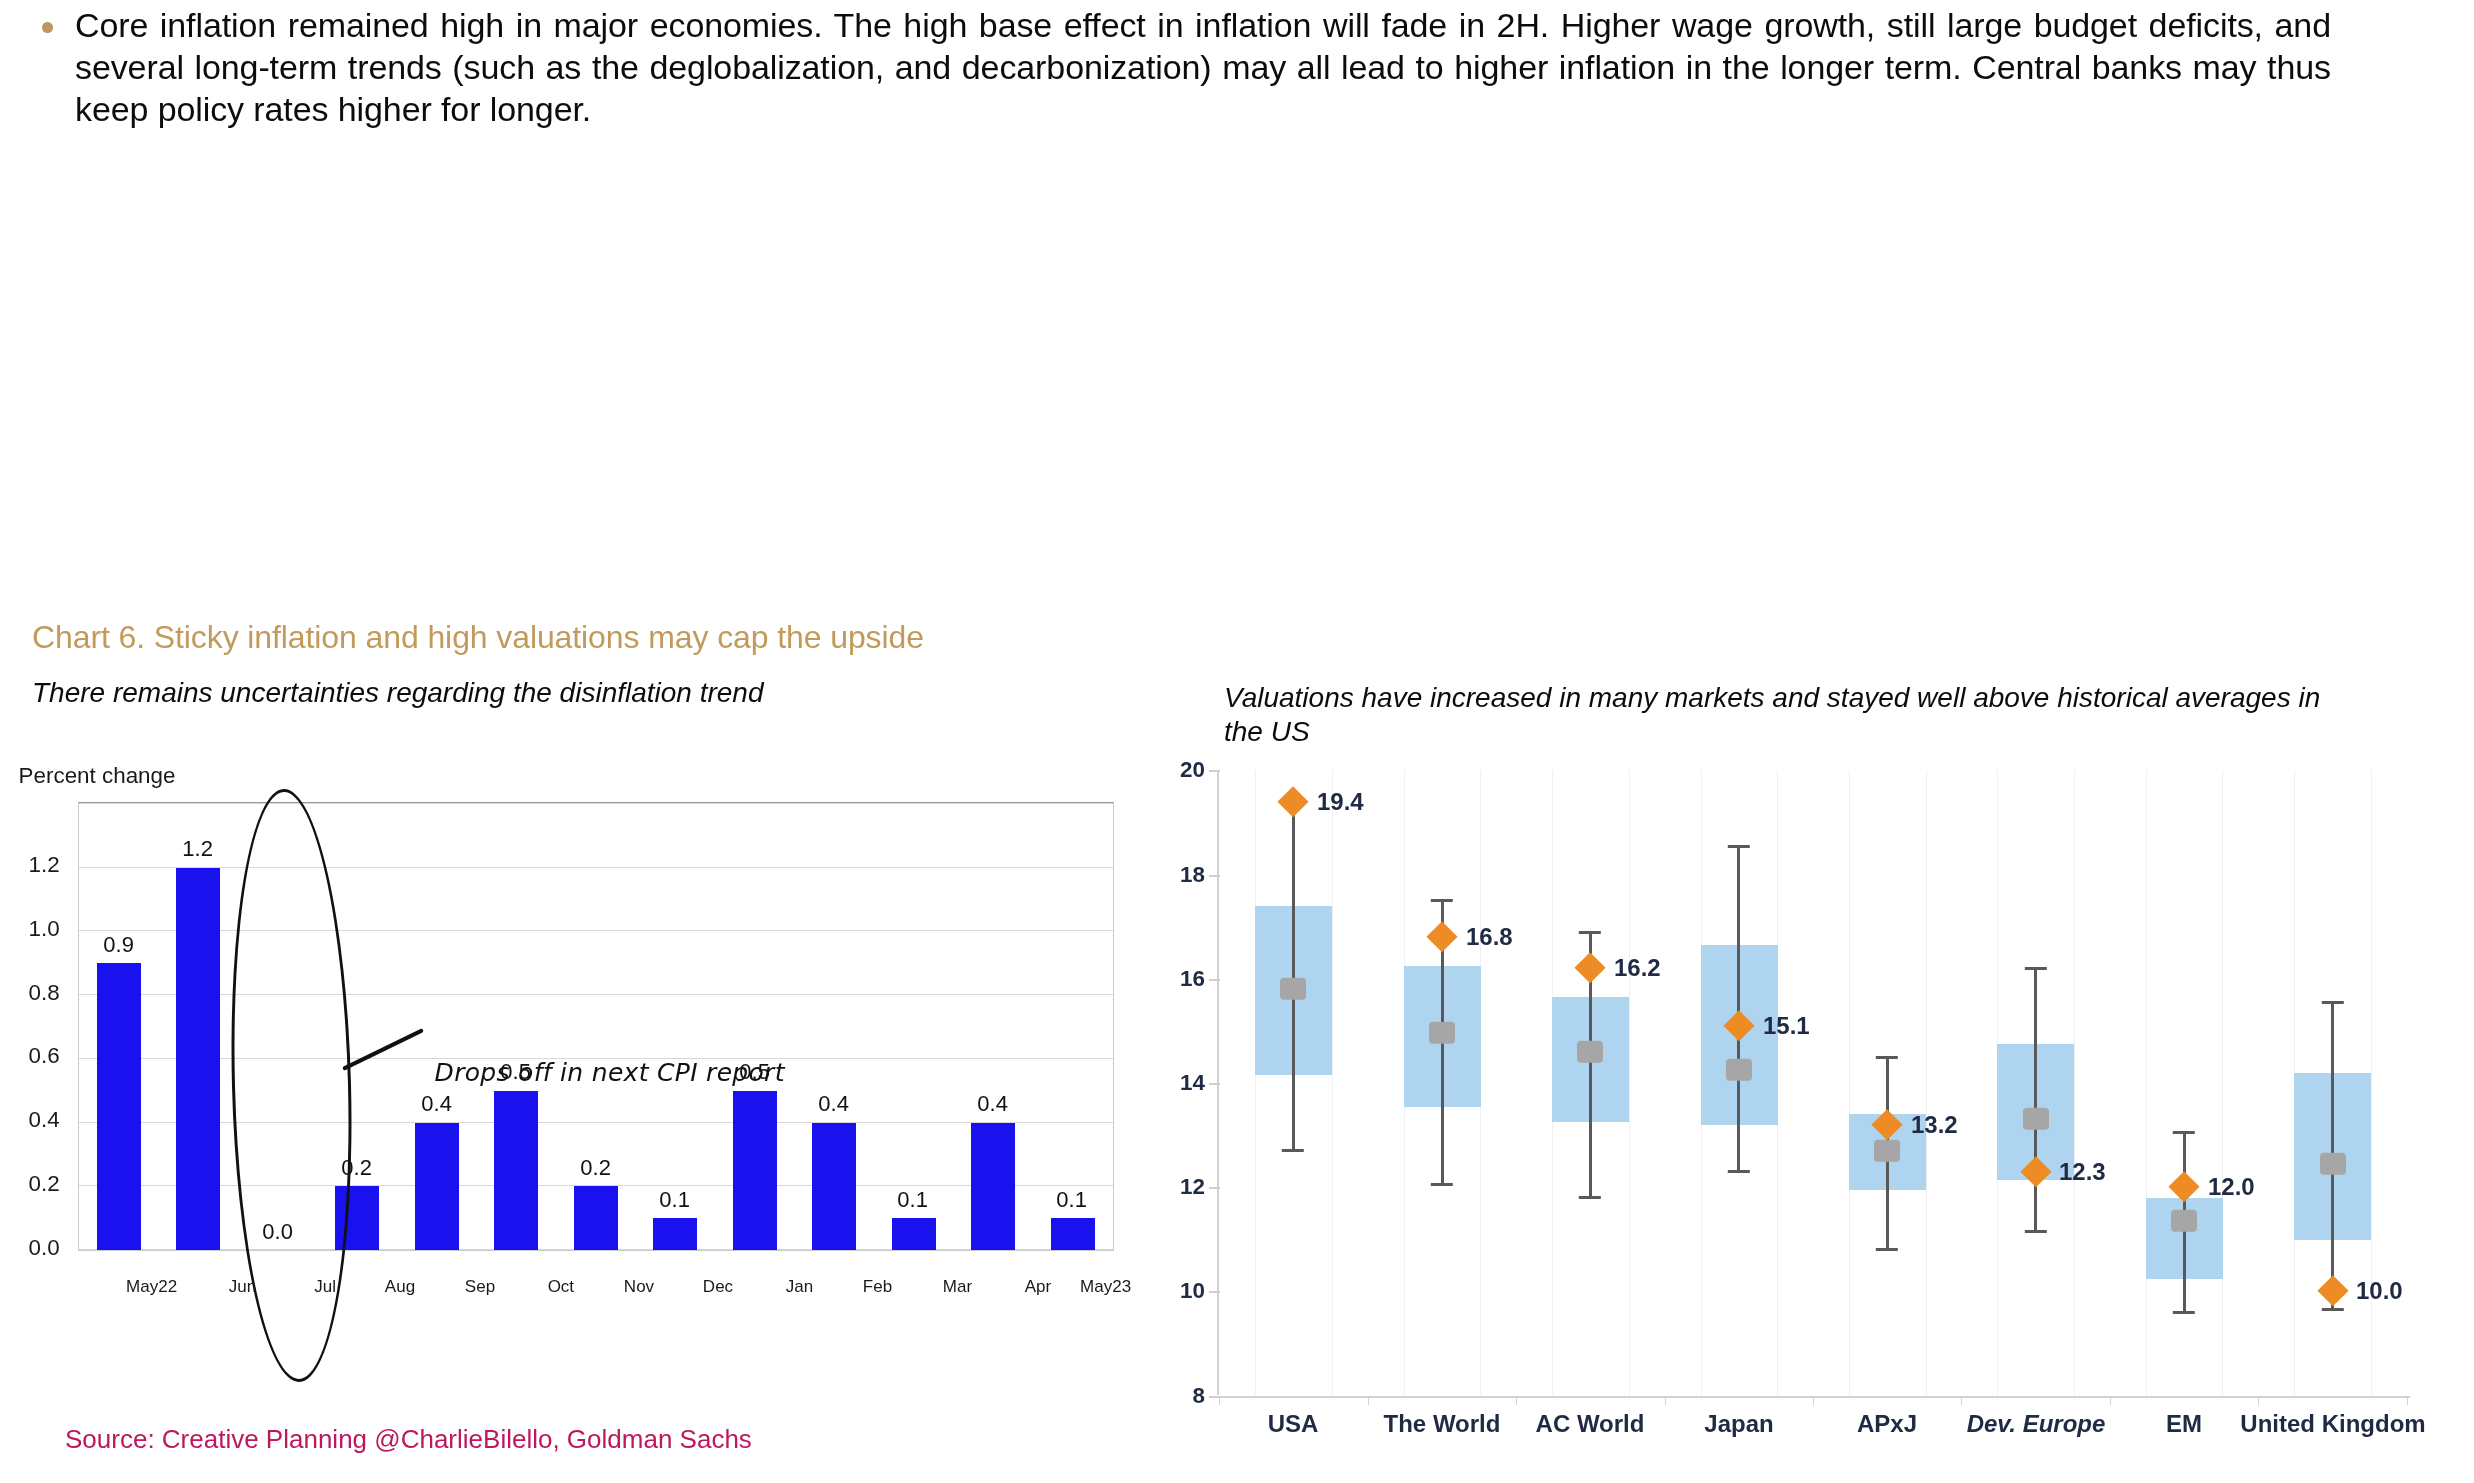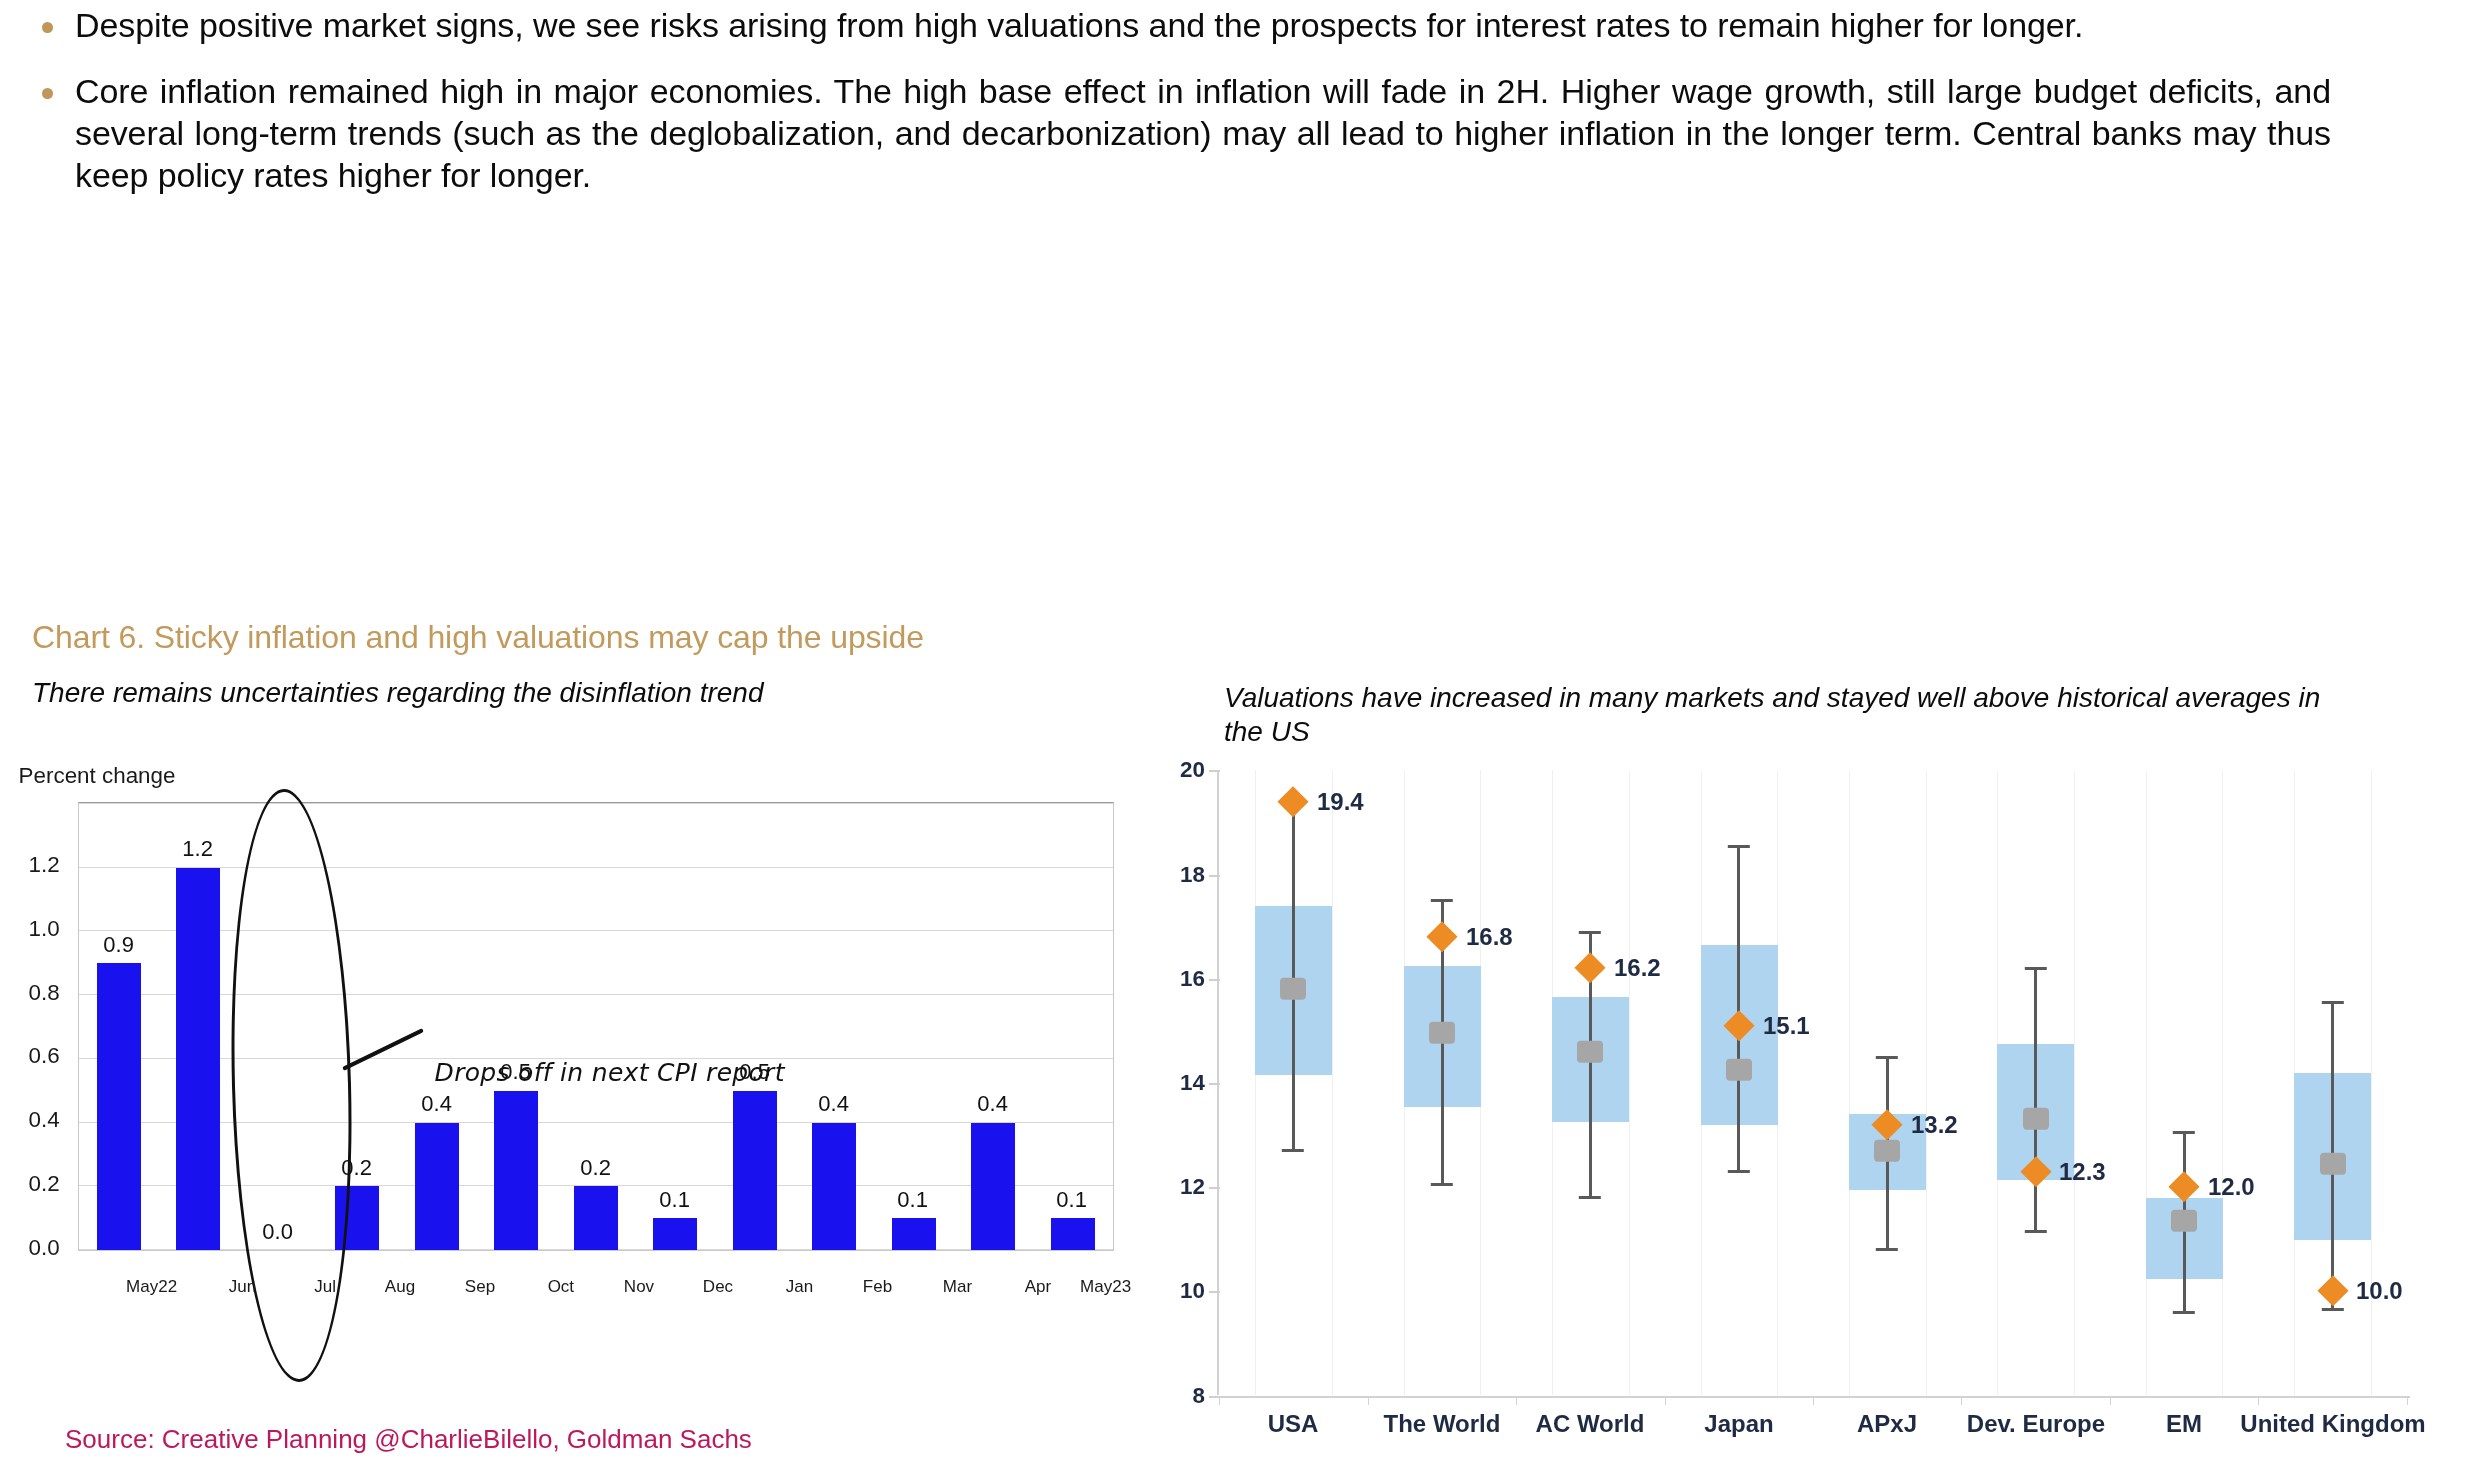--- a/index.html
+++ b/index.html
@@ -167,24 +167,20 @@
     position:absolute; left:7.3px; top:0; width:2.6px; height:22.4px; background:#1f2a44;
   }
   .rc-leg-swatch-pct i.cap-t { left:1.3px; top:0; width:14.5px; height:3.3px; }
   .rc-leg-swatch-pct i.cap-b { left:1.3px; top:19px; width:14.5px; height:3.3px; }
   .rc-leg-text { font-size:22px; color:#1a1a1a; white-space:nowrap; }
 </style>
 </head>
 <body>
 
 <div class="bullets">
-  <div class="bullet">
-    <span class="bullet-dot"></span>
-    <div class="bullet-text nojust">Despite positive market signs, we see risks arising from high valuations and the prospects for interest rates to remain higher for longer.</div>
-  </div>
   <div class="bullet">
     <span class="bullet-dot"></span>
     <div class="bullet-text">Core inflation remained high in major economies. The high base effect in inflation will fade in 2H. Higher wage growth, still large budget deficits, and several long-term trends (such as the deglobalization, and decarbonization) may all lead to higher inflation in the longer term. Central banks may thus keep policy rates higher for longer.</div>
   </div>
 </div>
 
 <div class="chart-heading">Chart 6. Sticky inflation and high valuations may cap the upside</div>
 <div class="panel-title left-panel-title">There remains uncertainties  regarding the disinflation trend</div>
 <div class="panel-title right-panel-title">Valuations have increased in many markets and stayed well above historical averages in the US</div>
 
@@ -360,19 +356,19 @@
       <div class="rc-current" style="left: 1185px; top: 526px;"></div>
       <div class="rc-curlabel" style="left: 1208px; top: 526px;">10.0</div>
       <div class="rc-tickmark" style="left: 1259px;"></div>
     </div>
   <div id="rc-xticks-layer">
       <div class="rc-xlabel" style="left: 145px;">USA</div>
       <div class="rc-xlabel" style="left: 294px;">The World</div>
       <div class="rc-xlabel" style="left: 442px;">AC World</div>
       <div class="rc-xlabel" style="left: 591px;">Japan</div>
       <div class="rc-xlabel" style="left: 739px;">APxJ</div>
-      <div class="rc-xlabel" style="left: 888px;">Dev. Europe</div>
+      <div class="rc-xlabel" style="left: 888px; font-style: italic;">Dev. Europe</div>
       <div class="rc-xlabel" style="left: 1036px;">EM</div>
       <div class="rc-xlabel" style="left: 1185px;">United Kingdom</div>
     </div>
 
 </div>
 
 
 </body></html>

